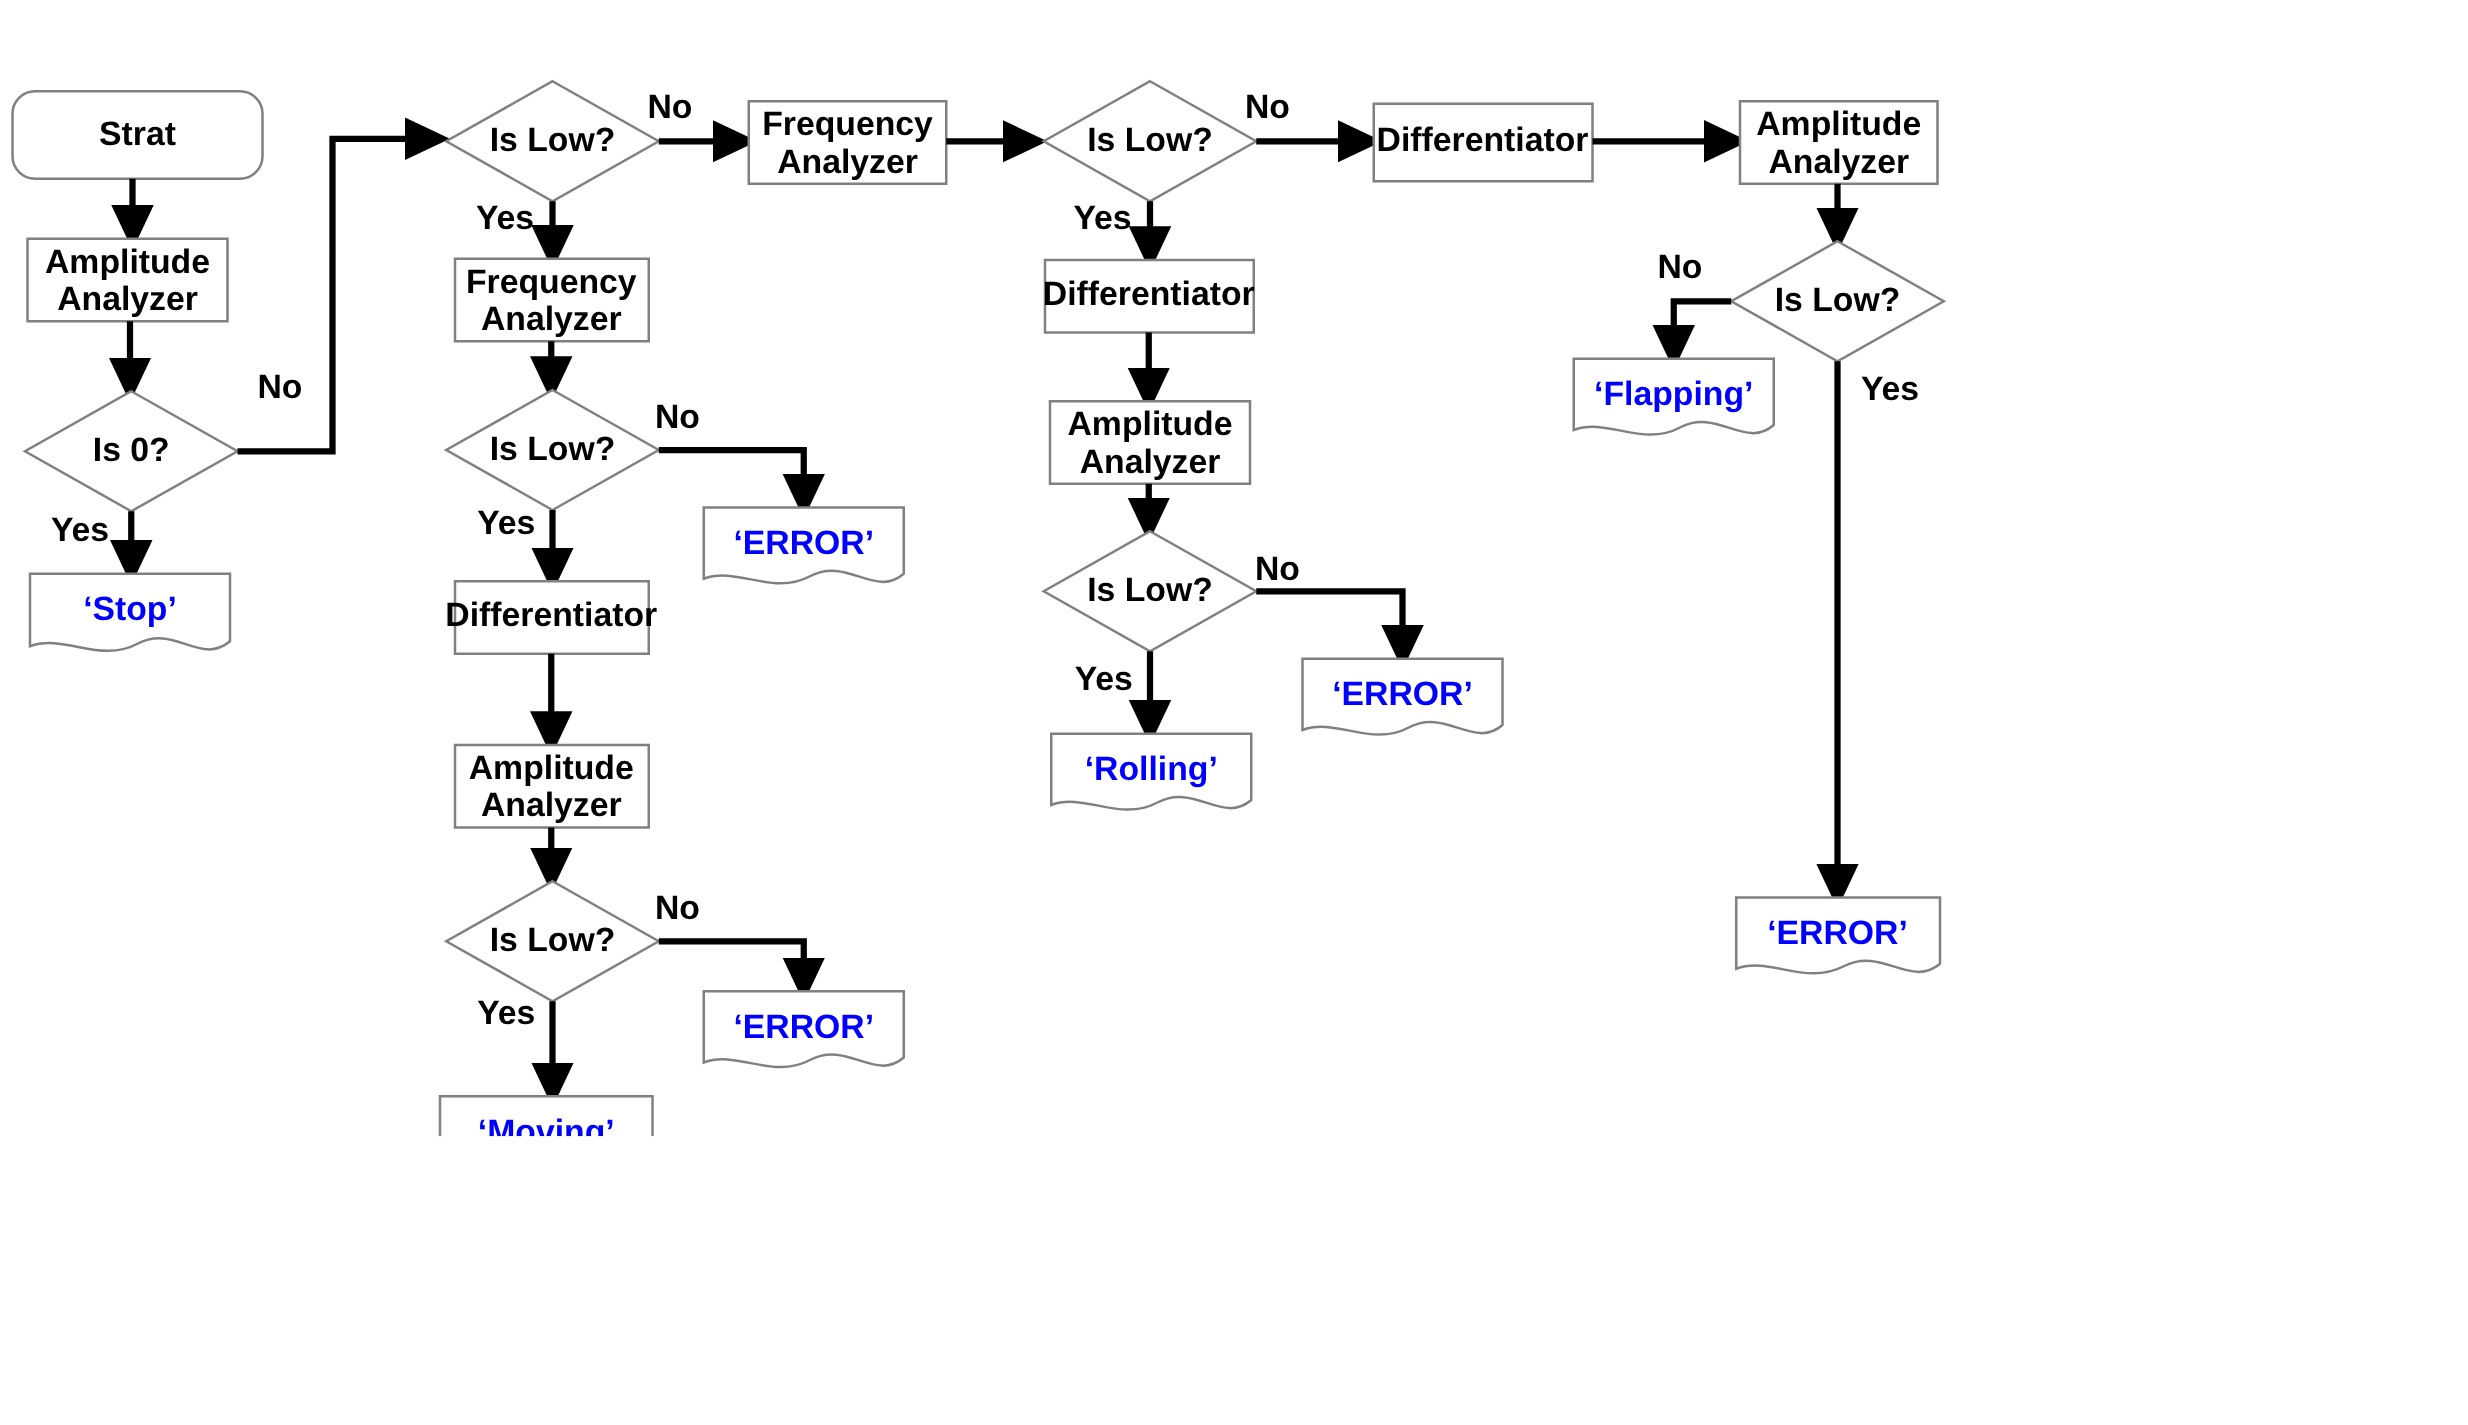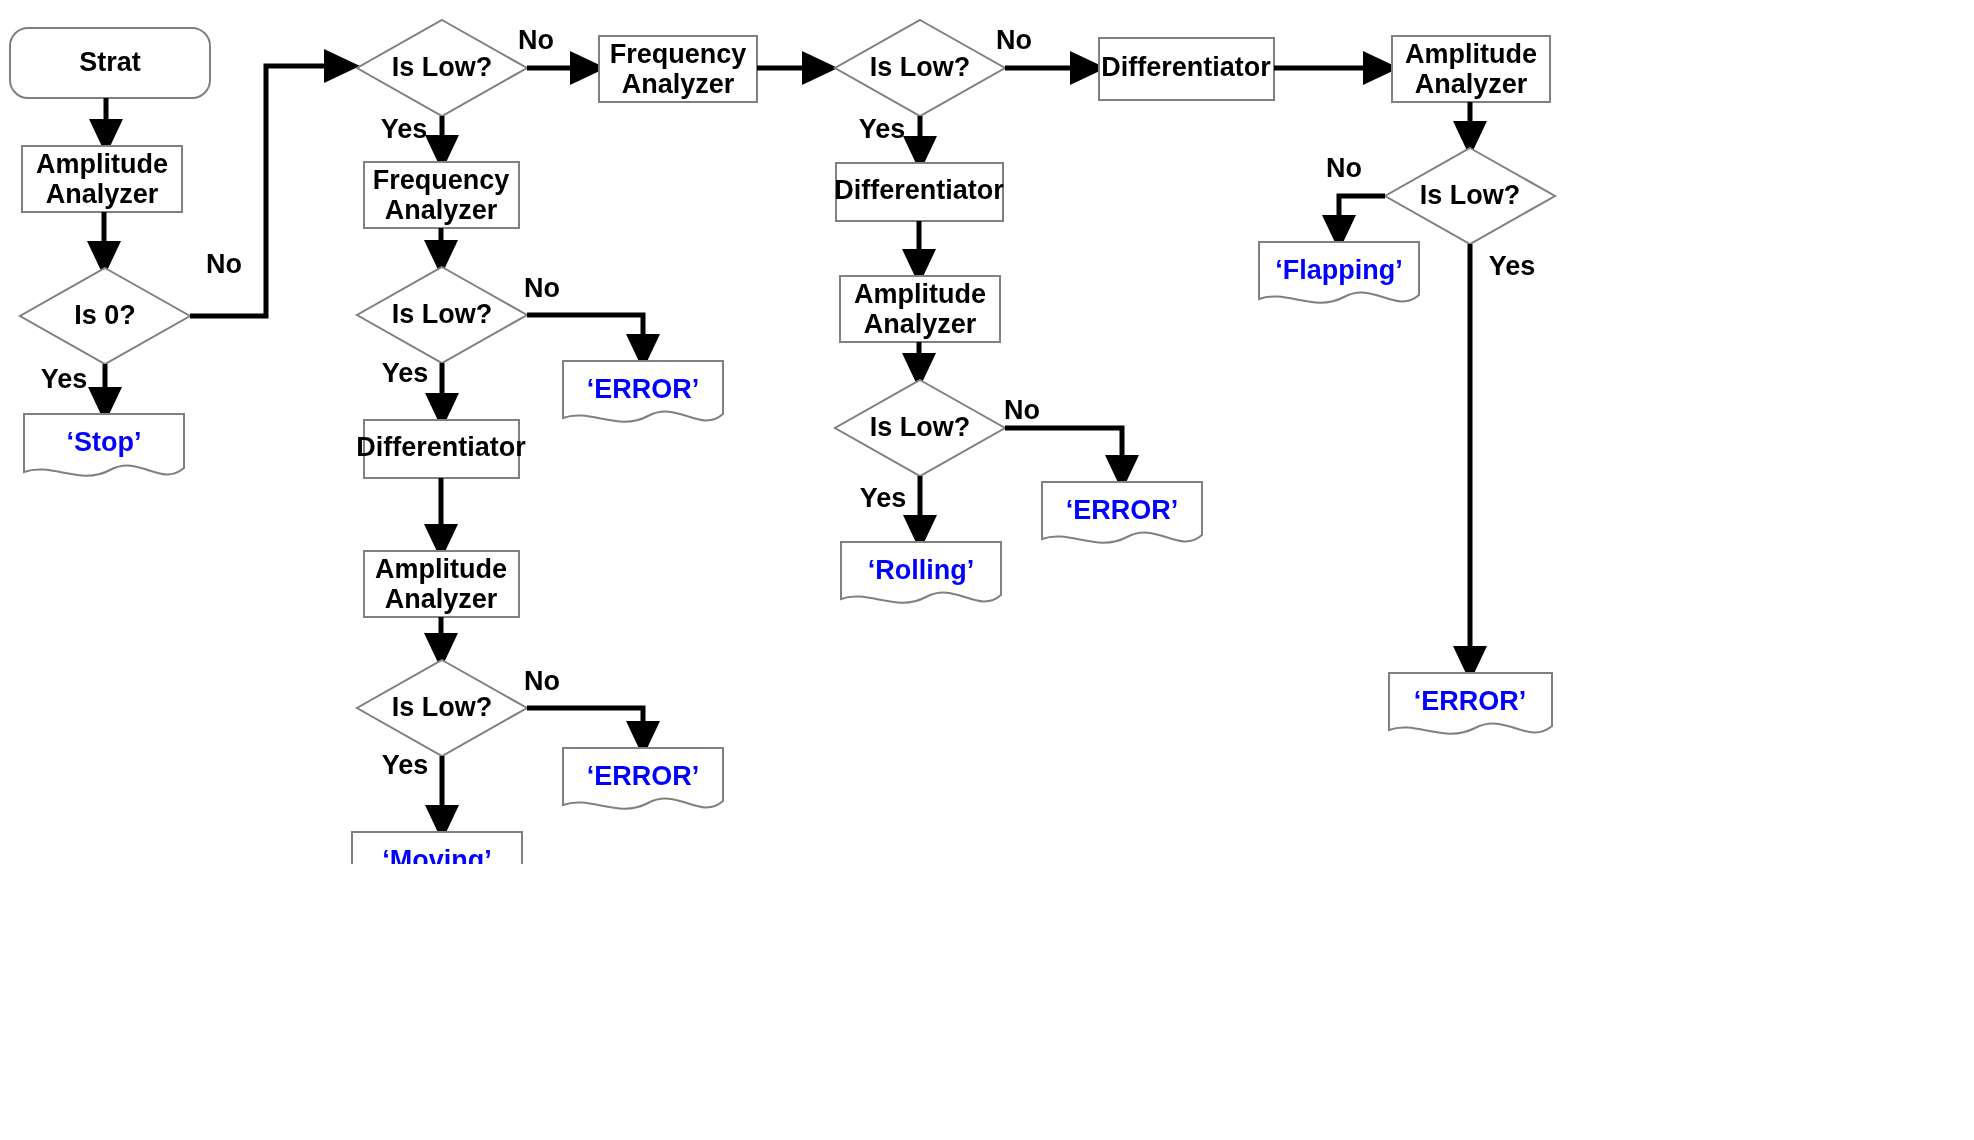--- a/index.html
+++ b/index.html
@@ -7,20 +7,21 @@
     padding: 0;
     background: #ffffff;
   }
   #canvas-wrap {
     position: relative;
     width: 1974px;
     height: 864px;
     background: #ffffff;
     overflow: hidden;
     font-family: "Liberation Sans", sans-serif;
+    margin-top: 45px;
   }
   svg#flow {
     display: block;
     width: 1974px;
     height: 1140px;
   }
   .shape-fill   { fill: #ffffff; }
   .shape-stroke { stroke: #808080; stroke-width: 2; }
   .node-label {
     font-family: "Liberation Sans", sans-serif;

